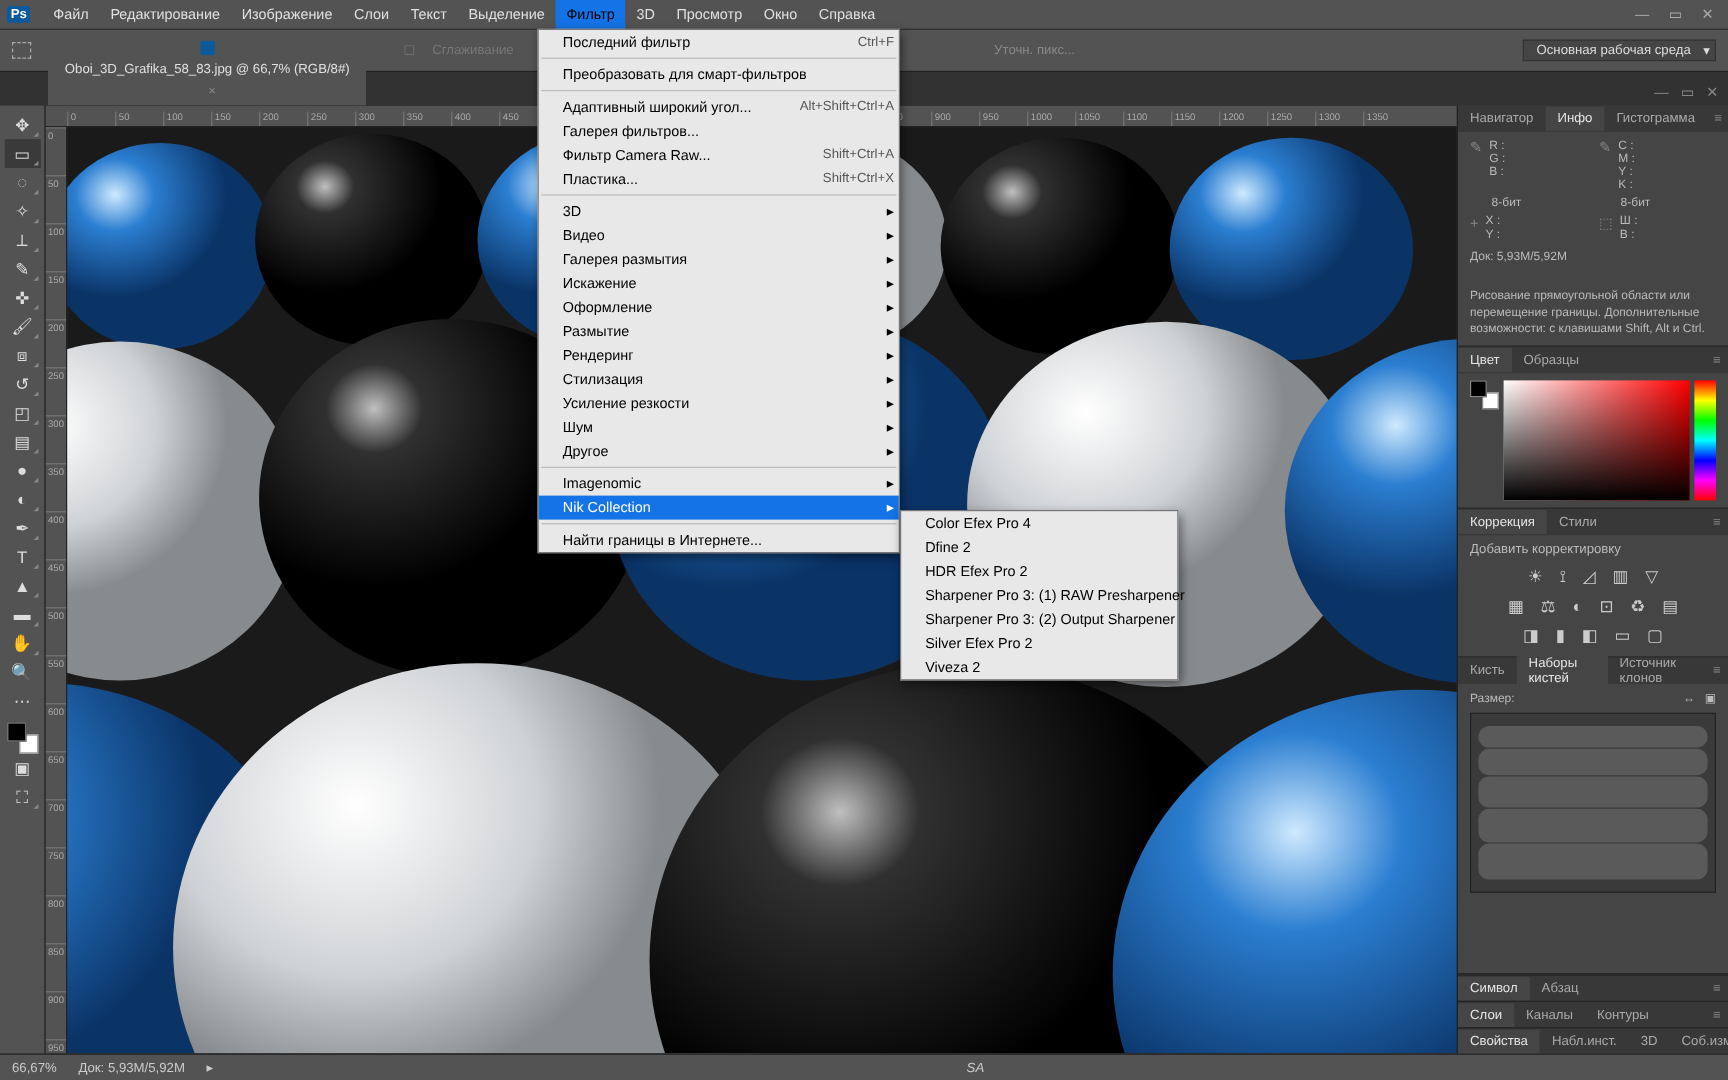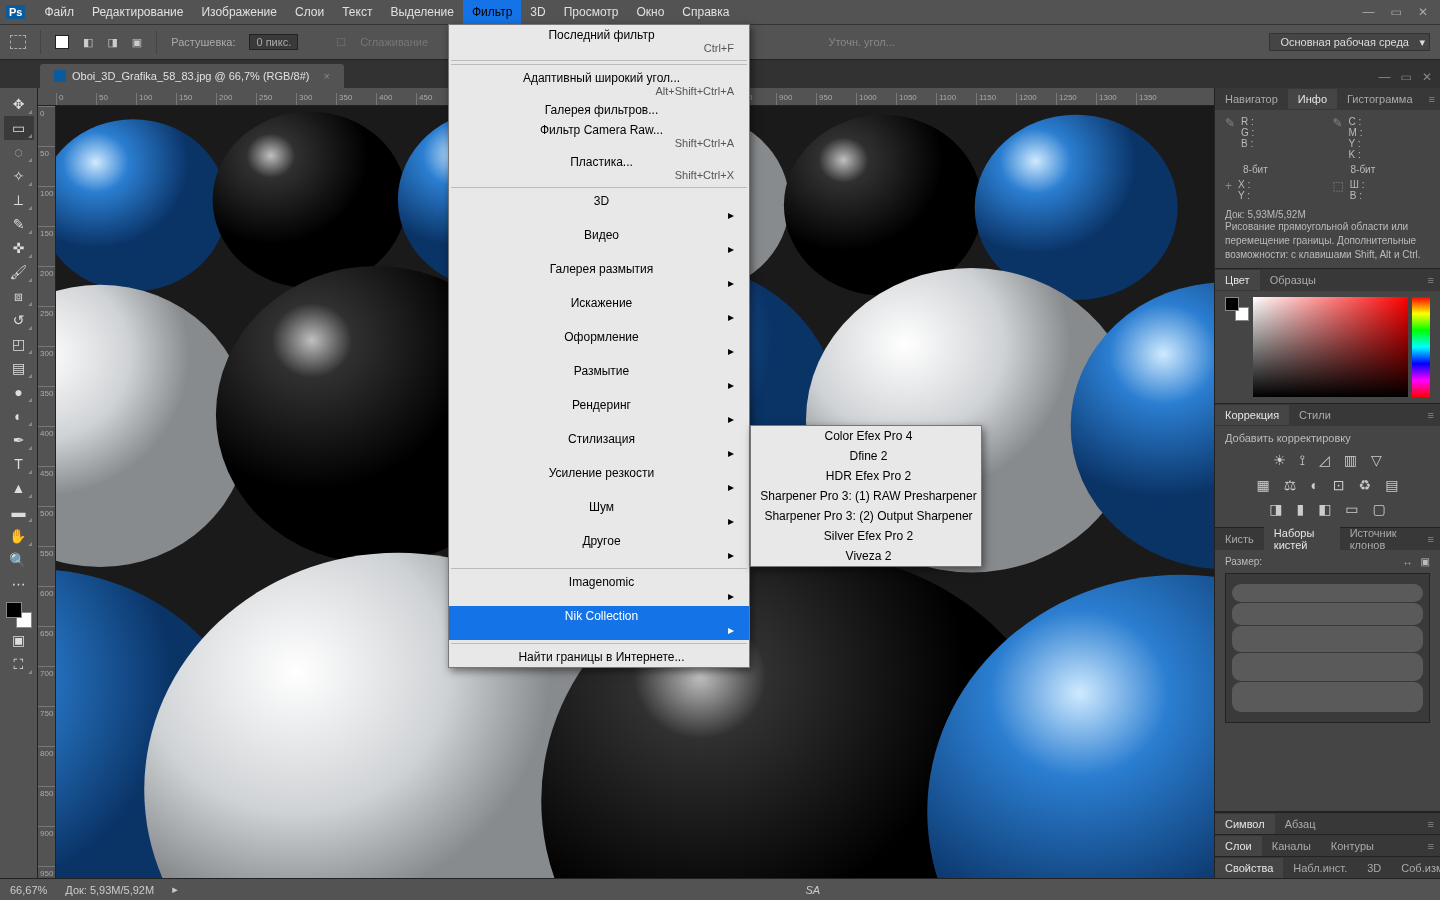--- a/index.html
+++ b/index.html
@@ -9,21 +9,21 @@
 .menubar .mitem { padding:16px 9px; color:#e0e0e0; cursor:default; }
 .menubar .mitem.open { background:#1473e6; color:#000000; }
 .menubar .spacer { flex:1; }
 .win-controls { display:flex; gap:16px; color:#aaa; font-size:12px; padding-right:6px;}
 .optbar { height:36px; background:#535353; border-top:1px solid #333; border-bottom:1px solid #222; display:flex; align-items:center; padding:0 10px; gap:14px; font-size:11px; color:#aaa;}
 .optbar .swatch { width:14px; height:14px; background:#fff; border:1px solid #222; }
 .optbar .sep { width:1px; height:24px; background:#444;}
 .workspace-combo { background:#454545; border:1px solid #333; padding:2px 20px 2px 10px; position:relative; font-size:11px; color:#ddd;}
 .workspace-combo::after{content:"▾"; position:absolute; right:4px;}
 .tabbar { height:28px; background:#323232; display:flex; align-items:flex-end; padding-left:40px; }
-.doc-tab { background:#535353; color:#e0e0e0; padding:6px 14px; border-top-left-radius:3px; border-top-right-radius:3px; font-size:11px; display:flex; align-items:center; gap:6px;}
+.doc-tab { background:#535353; color:#e0e0e0; padding:6px 14px; border-top-left-radius:3px; border-top-right-radius:3px; font-size:11px; display:flex; align-items:center; gap:6px;flex-direction:column;}
 .doc-tab .tab-fav{width:12px;height:12px;background:#0a5a9c;border-radius:2px;display:inline-block;}
 .doc-tab .x { margin-left:8px; color:#888; }
 .tabbar .doc-controls{margin-left:auto; display:flex; gap:10px; color:#888; padding:0 8px 4px 0; font-size:12px;}
 .main { display:flex; height:calc(900px - 24px - 36px - 28px - 22px); }
 .toolbox { width:38px; background:#535353; border-right:1px solid #222; display:flex; flex-direction:column; align-items:center; padding-top:4px; gap:0; }
 .tool { width:30px; height:24px; display:flex; align-items:center; justify-content:center; color:#ddd; font-size:14px; cursor:pointer; position:relative;}
 .tool.sel { background:#3a3a3a; }
 .tool .corner { position:absolute; right:2px; bottom:2px; width:0; height:0; border-right:4px solid #888; border-top:4px solid transparent;}
 .fg-bg { position:relative; width:26px; height:26px; margin-top:6px;}
 .fg-bg .fg{position:absolute; left:0; top:0; width:16px;height:16px; background:#000; border:1px solid #888;}
@@ -51,21 +51,21 @@
 .gradient-sq::after{content:"";position:absolute;inset:0;background:linear-gradient(to bottom,transparent,#000);}
 .hue{width:18px;background:linear-gradient(to bottom,#f00,#ff0,#0f0,#0ff,#00f,#f0f,#f00);}
 .fgbg-small{width:24px;position:relative;height:24px;}
 .fgbg-small .fg{position:absolute;left:0;top:0;width:14px;height:14px;background:#000;border:1px solid #888;}
 .fgbg-small .bg{position:absolute;right:0;bottom:0;width:14px;height:14px;background:#fff;border:1px solid #888;}
 .adj-row{display:flex;gap:14px;justify-content:center;padding:4px 0;color:#ccc;font-size:14px;}
 .brush-prev{height:150px;background:#3a3a3a;margin-top:6px;border:1px solid #222;display:flex;flex-direction:column;justify-content:space-around;padding:10px 6px;}
 .stroke{height:18px;border-radius:9px;background:#5a5a5a;}
 .statusbar{position:absolute;left:0;right:0;bottom:0;height:22px;background:#535353;border-top:1px solid #222;display:flex;align-items:center;font-size:11px;color:#ccc;padding:0 10px;gap:18px;}
 .dropdown { position:absolute; background:#e8e8e8; border:1px solid #777; box-shadow:2px 3px 8px rgba(0,0,0,.5); color:#000; font-size:12px; z-index:100; }
-.dropdown .row{display:flex;align-items:center;padding:3px 15px 3px 20px;white-space:nowrap;cursor:default;flex-direction:column;}
+.dropdown .row{display:flex;align-items:center;padding:3px 4px 3px 20px;white-space:nowrap;cursor:default;}
 .dropdown .row.hl{background:#1473e6;color:#fff;}
 .dropdown .row .sc{margin-left:auto;color:#555;font-size:11px;padding-left:30px;}
 .dropdown .row .arr{margin-left:auto;padding-left:30px;}
 .dropdown hr{border:none;border-top:1px solid #bbb;margin:3px 2px;}
 #dd1{left:448px;top:24px;width:302px;}
 #dd2{left:750px;top:425px;width:232px;}
 .bottom-tabs{display:flex;background:#383838;height:22px;align-items:center;font-size:11px;border-top:1px solid #222;}
 </style>
 </head>
 <body>
@@ -100,21 +100,21 @@
   <span style="color:#ccc">▣</span>
   <span class="sep"></span>
   <span>Растушевка:</span>
   <span style="background:#3a3a3a;padding:1px 6px;border:1px solid #222;">0 пикс.</span>
   <span style="width:10px"></span>
   <span style="color:#777">☐</span>
   <span style="color:#777">Сглаживание</span>
   <span style="width:10px"></span>
   <span>Стиль:</span>
   <span class="spacer" style="flex:0 0 300px"></span>
-  <span style="color:#888">Уточн. угол...</span>
+  <span style="color:#888">Уточн. пикс...</span>
   <span style="flex:1"></span>
   <span class="workspace-combo">Основная рабочая среда</span>
 </div>
 
 <div class="tabbar">
   <div class="doc-tab">
     <span class="tab-fav"></span>
     <span>Oboi_3D_Grafika_58_83.jpg @ 66,7% (RGB/8#)</span>
     <span class="x">×</span>
   </div>
@@ -292,21 +292,21 @@
             </div>
           <div class="info-cell">
               <span class="info-icon">⬚</span>
               <div>
                 <div>Ш :</div>
                 <div>В :</div>
               </div>
             </div>
         </div>
         <div style="margin-top:8px">Док:  5,93M/5,92M</div>
-        <div style="margin-top:0;line-height:1.4">Рисование прямоугольной области или перемещение границы.  Дополнительные возможности: с клавишами Shift, Alt и Ctrl.</div>
+        <div style="margin-top:20px;line-height:1.4">Рисование прямоугольной области или перемещение границы.  Дополнительные возможности: с клавишами Shift, Alt и Ctrl.</div>
       </div>
     </div>
 
     <div class="panel">
       <div class="panel-tabs">
         <span class="ptab active">Цвет</span>
         <span class="ptab">Образцы</span>
         <span class="ptab-flex"></span>
           <span class="panel-menu">≡</span>
       </div>
@@ -410,20 +410,23 @@
   <span>▸</span>
   <span style="flex:1;text-align:center;font-style:italic">SA</span>
 </div>
 
 <div id="dd1" class="dropdown">
   <div class="row">
       <span>Последний фильтр</span>
       <span class="sc">Ctrl+F</span>
     </div>
   <hr>
+  <div class="row">
+      <span>Преобразовать для смарт-фильтров</span>
+    </div>
   <hr>
   <div class="row">
       <span>Адаптивный широкий угол...</span>
       <span class="sc">Alt+Shift+Ctrl+A</span>
     </div>
   <div class="row">
       <span>Галерея фильтров...</span>
     </div>
   <div class="row">
       <span>Фильтр Camera Raw...</span>

